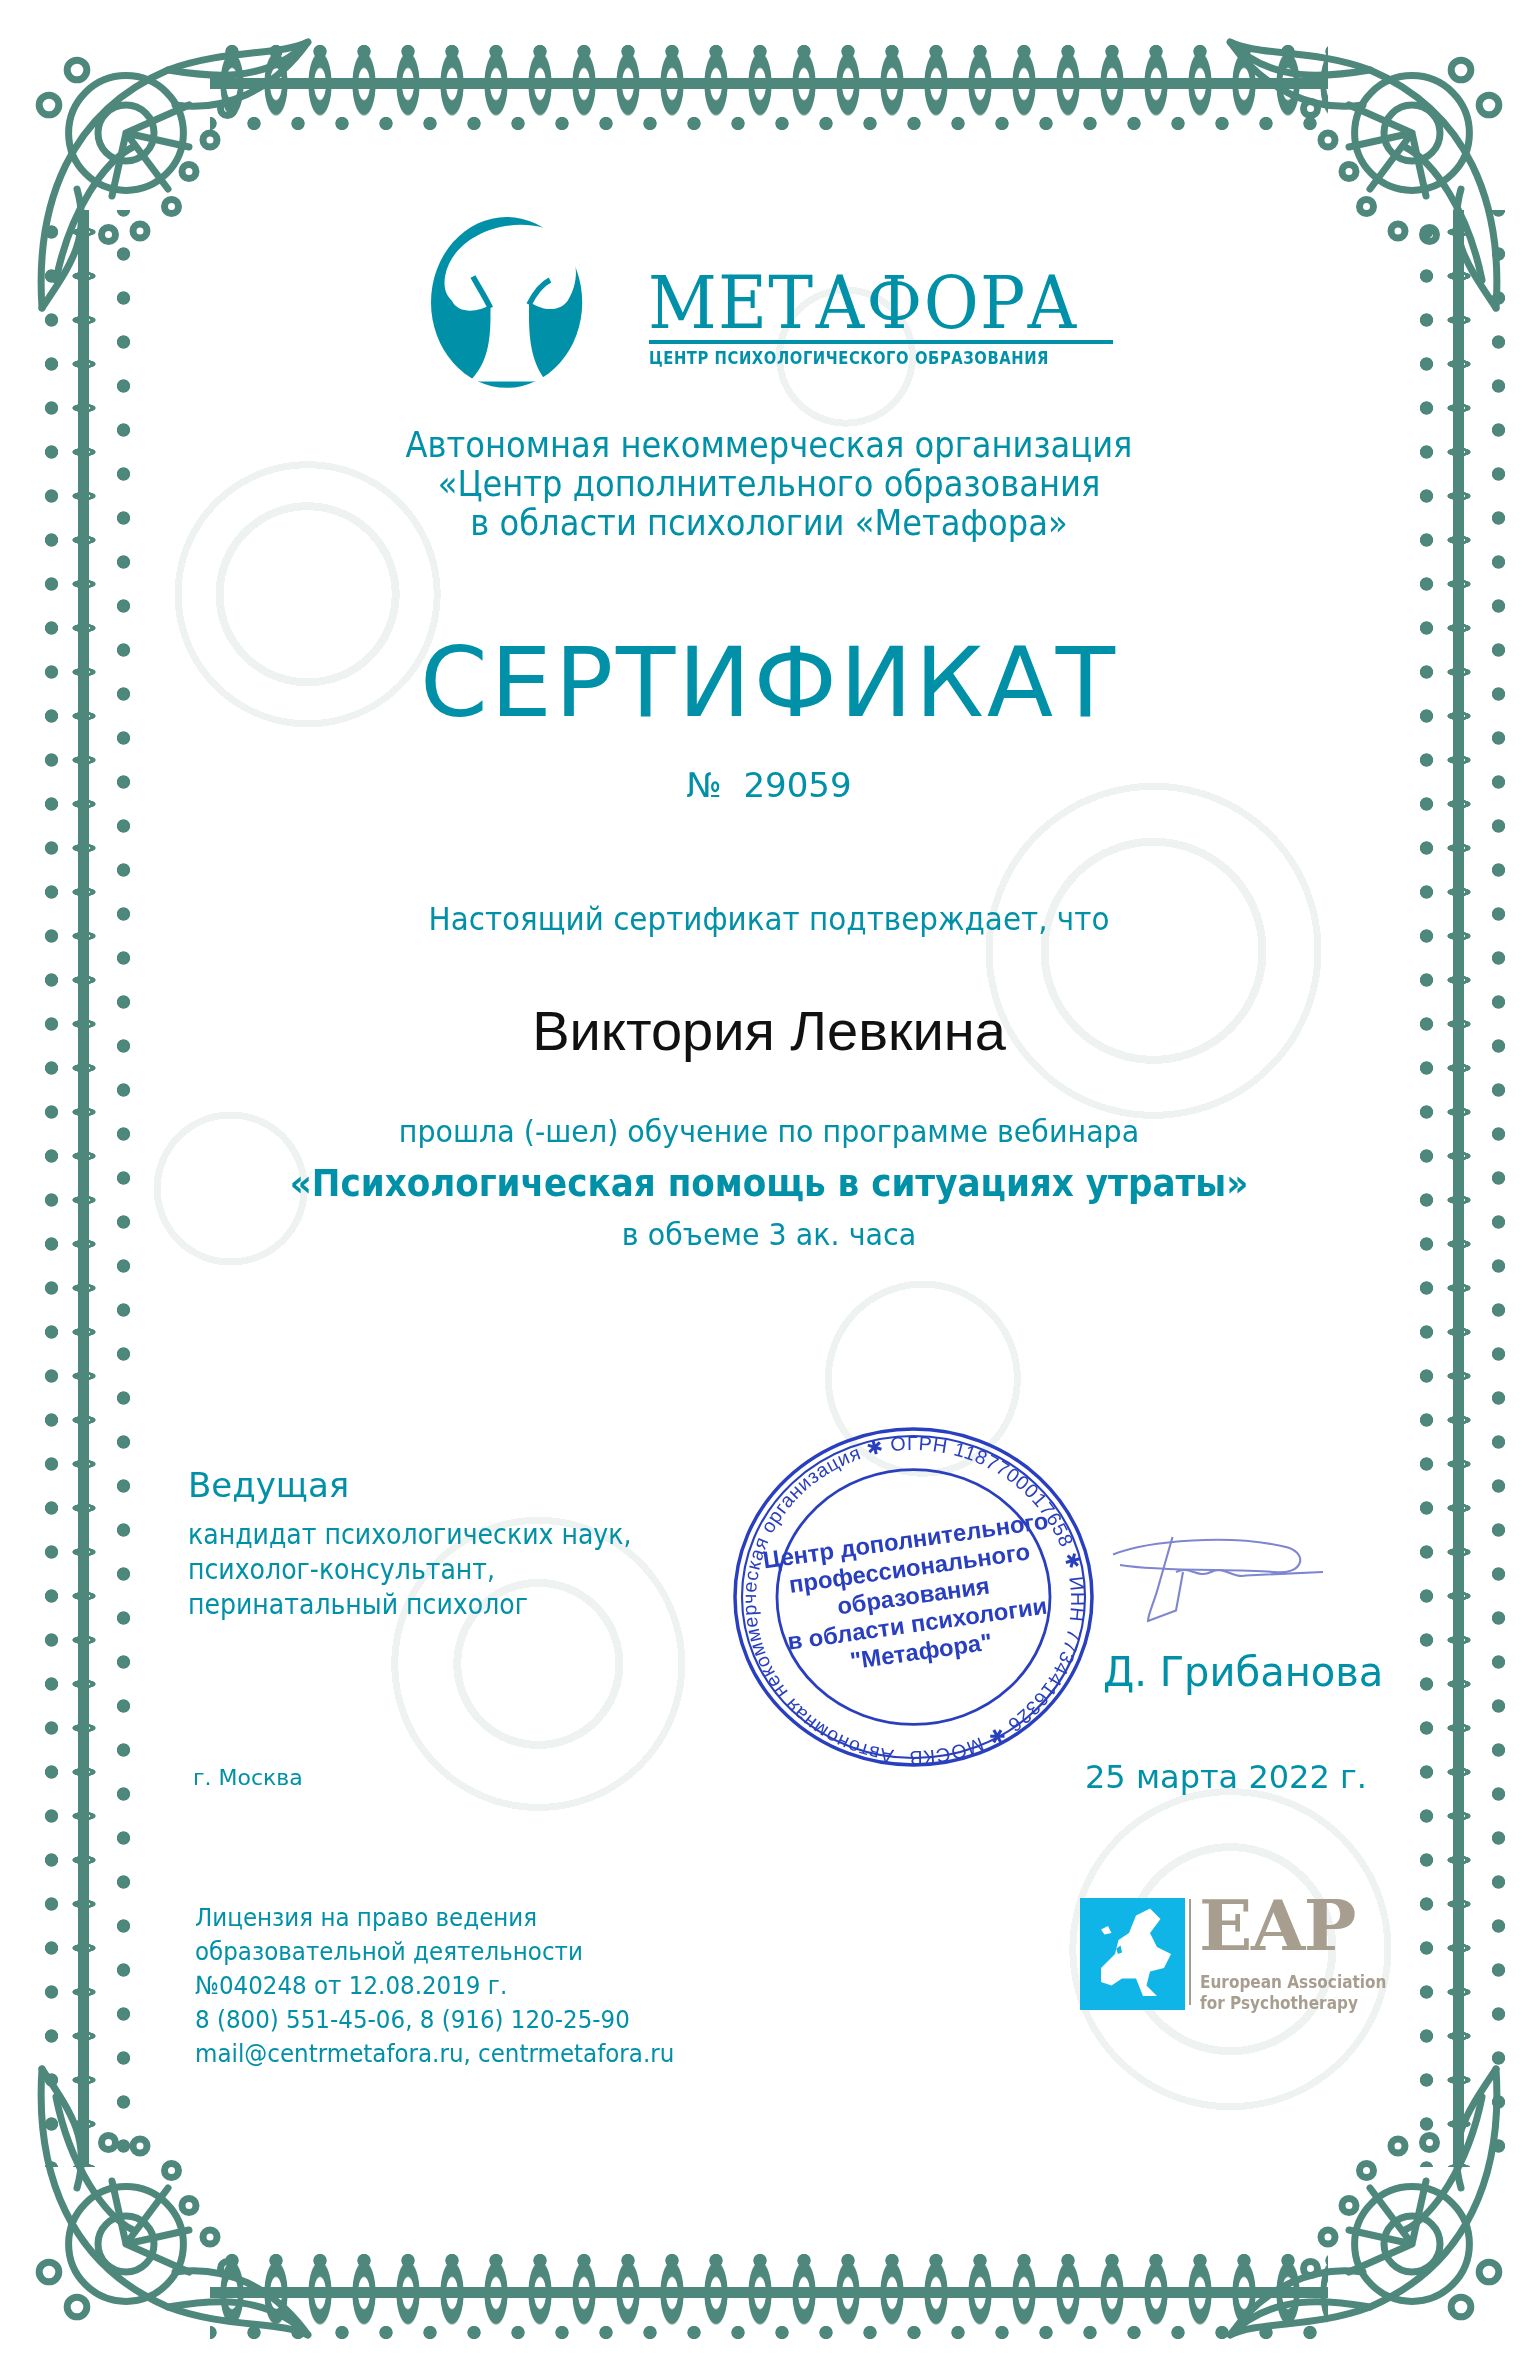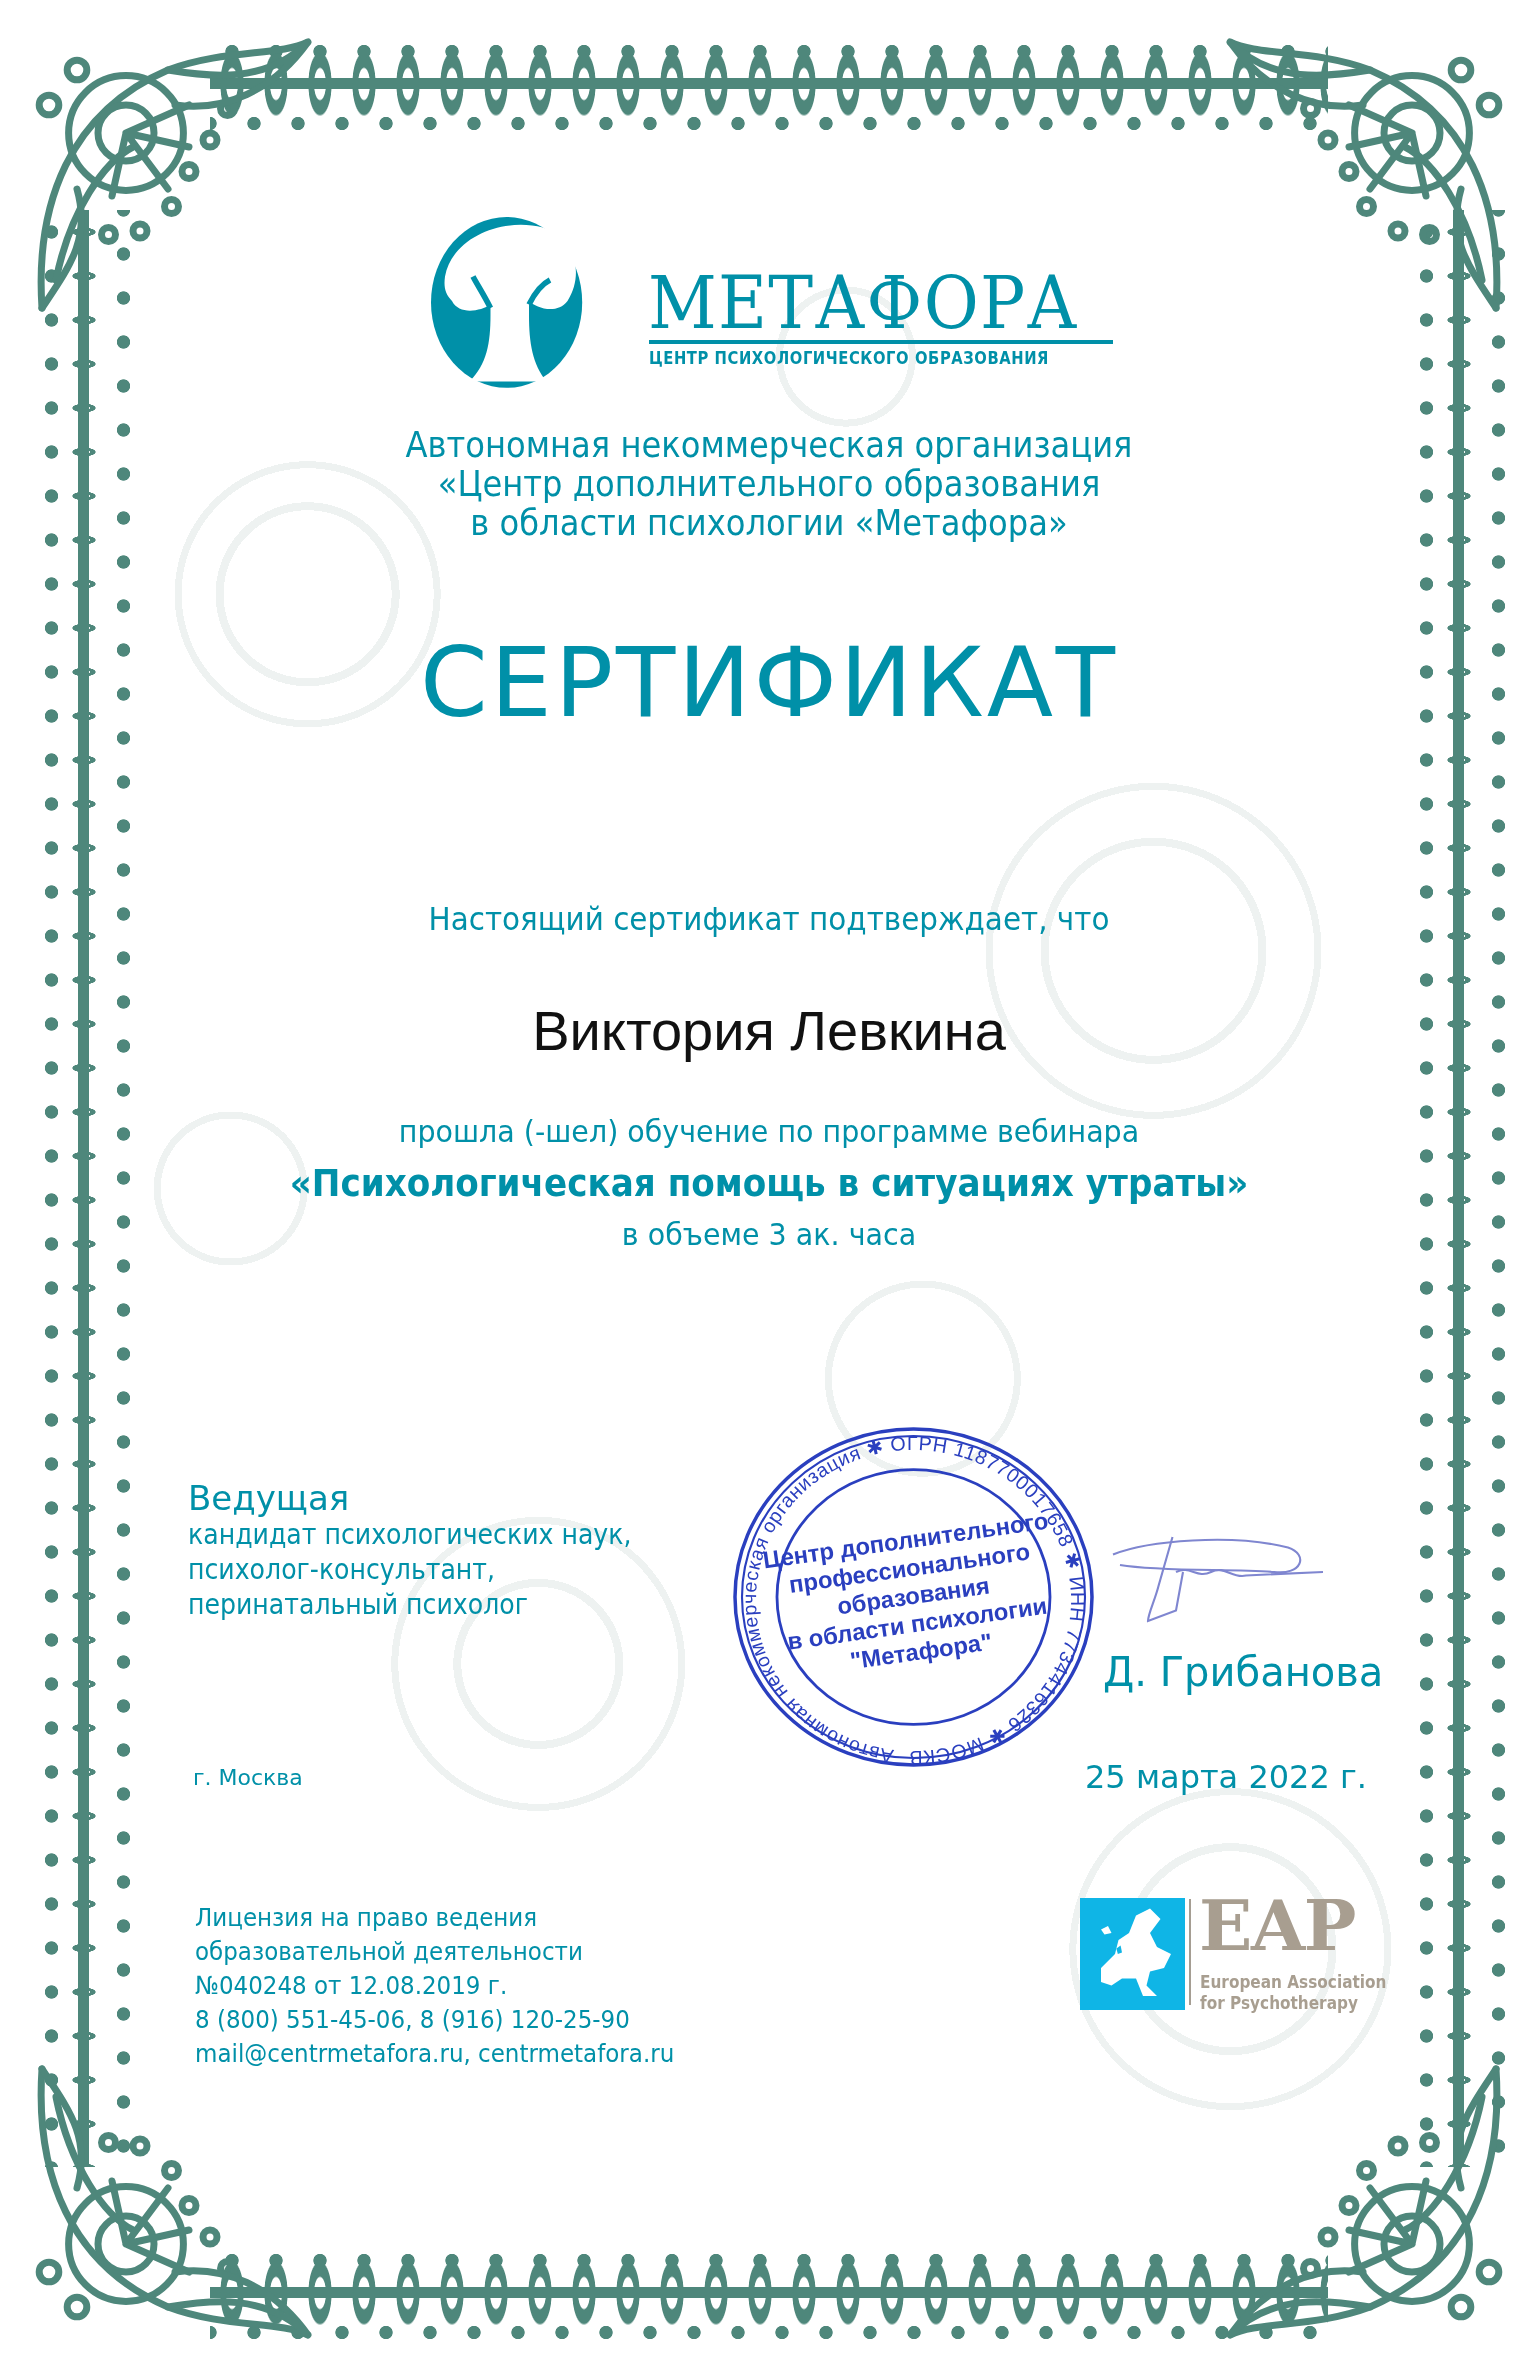--- a/index.html
+++ b/index.html
@@ -63,21 +63,21 @@
 
   .org { top: 426px; font-size: 35px; line-height: 39px; color: #0090a8; transform: scaleX(0.92); }
   .title { top: 634px; font-size: 97px; line-height: 1; letter-spacing: 2.8px; color: #0090a8; }
   .number { top: 765px; font-size: 34px; color: #0090a8; }
   .confirms { top: 900px; font-size: 32px; color: #0090a8; transform: scaleX(0.92); }
   .name { top: 998px; font-family: "Liberation Sans", sans-serif; font-size: 56px; color: #111111; }
   .program-intro { top: 1113px; font-size: 31px; color: #0090a8; transform: scaleX(0.92); }
   .program-title { top: 1161px; font-size: 38px; font-weight: bold; color: #0090a8; transform: scaleX(0.9); }
   .volume { top: 1216px; font-size: 31px; color: #0090a8; transform: scaleX(0.92); }
 
-  .lead-title { left: 188px; top: 1465px; font-size: 34px; color: #0090a8; margin-top: 13px; }
+  .lead-title { left: 188px; top: 1465px; font-size: 34px; color: #0090a8; }
   .lead-desc { left: 188px; top: 1517px; font-size: 28px; line-height: 35px; color: #0090a8; transform: scaleX(0.9); transform-origin: left; }
 
   .stamp { left: 728px; top: 1422px; width: 371px; height: 350px; }
   .signature { left: 1106px; top: 1523px; width: 231px; height: 105px; }
   .signer { left: 1103px; top: 1649px; font-size: 40px; color: #0090a8; }
   .city { left: 193px; top: 1765px; font-size: 22px; color: #0090a8; }
   .date { left: 1061px; top: 1758px; font-size: 32px; color: #0090a8; margin-left: 24px; }
 
   .license { left: 195px; top: 1901px; font-size: 25px; line-height: 34px; color: #0090a8; transform: scaleX(0.92); transform-origin: left; }
 
@@ -195,20 +195,23 @@
   <div class="abs logo-rule"></div>
   <div class="abs logo-sub">ЦЕНТР ПСИХОЛОГИЧЕСКОГО ОБРАЗОВАНИЯ</div>
 
   <div class="abs center org">
     <div>Автономная некоммерческая организация</div>
     <div>«Центр дополнительного образования</div>
     <div>в области психологии «Метафора»</div>
   </div>
 
   <div class="abs center title">СЕРТИФИКАТ</div>
+  <div class="abs center number">
+    <span>№</span>&nbsp;&nbsp;<span>29059</span>
+  </div>
 
   <div class="abs center confirms">Настоящий сертификат подтверждает, что</div>
   <div class="abs center name">Виктория Левкина</div>
   <div class="abs center program-intro">прошла (-шел) обучение по программе вебинара</div>
   <div class="abs center program-title">«Психологическая помощь в ситуациях утраты»</div>
   <div class="abs center volume">в объеме 3 ак. часа</div>
 
   <div class="abs lead-title">Ведущая</div>
   <div class="abs lead-desc">
     <div>кандидат психологических наук,</div>

